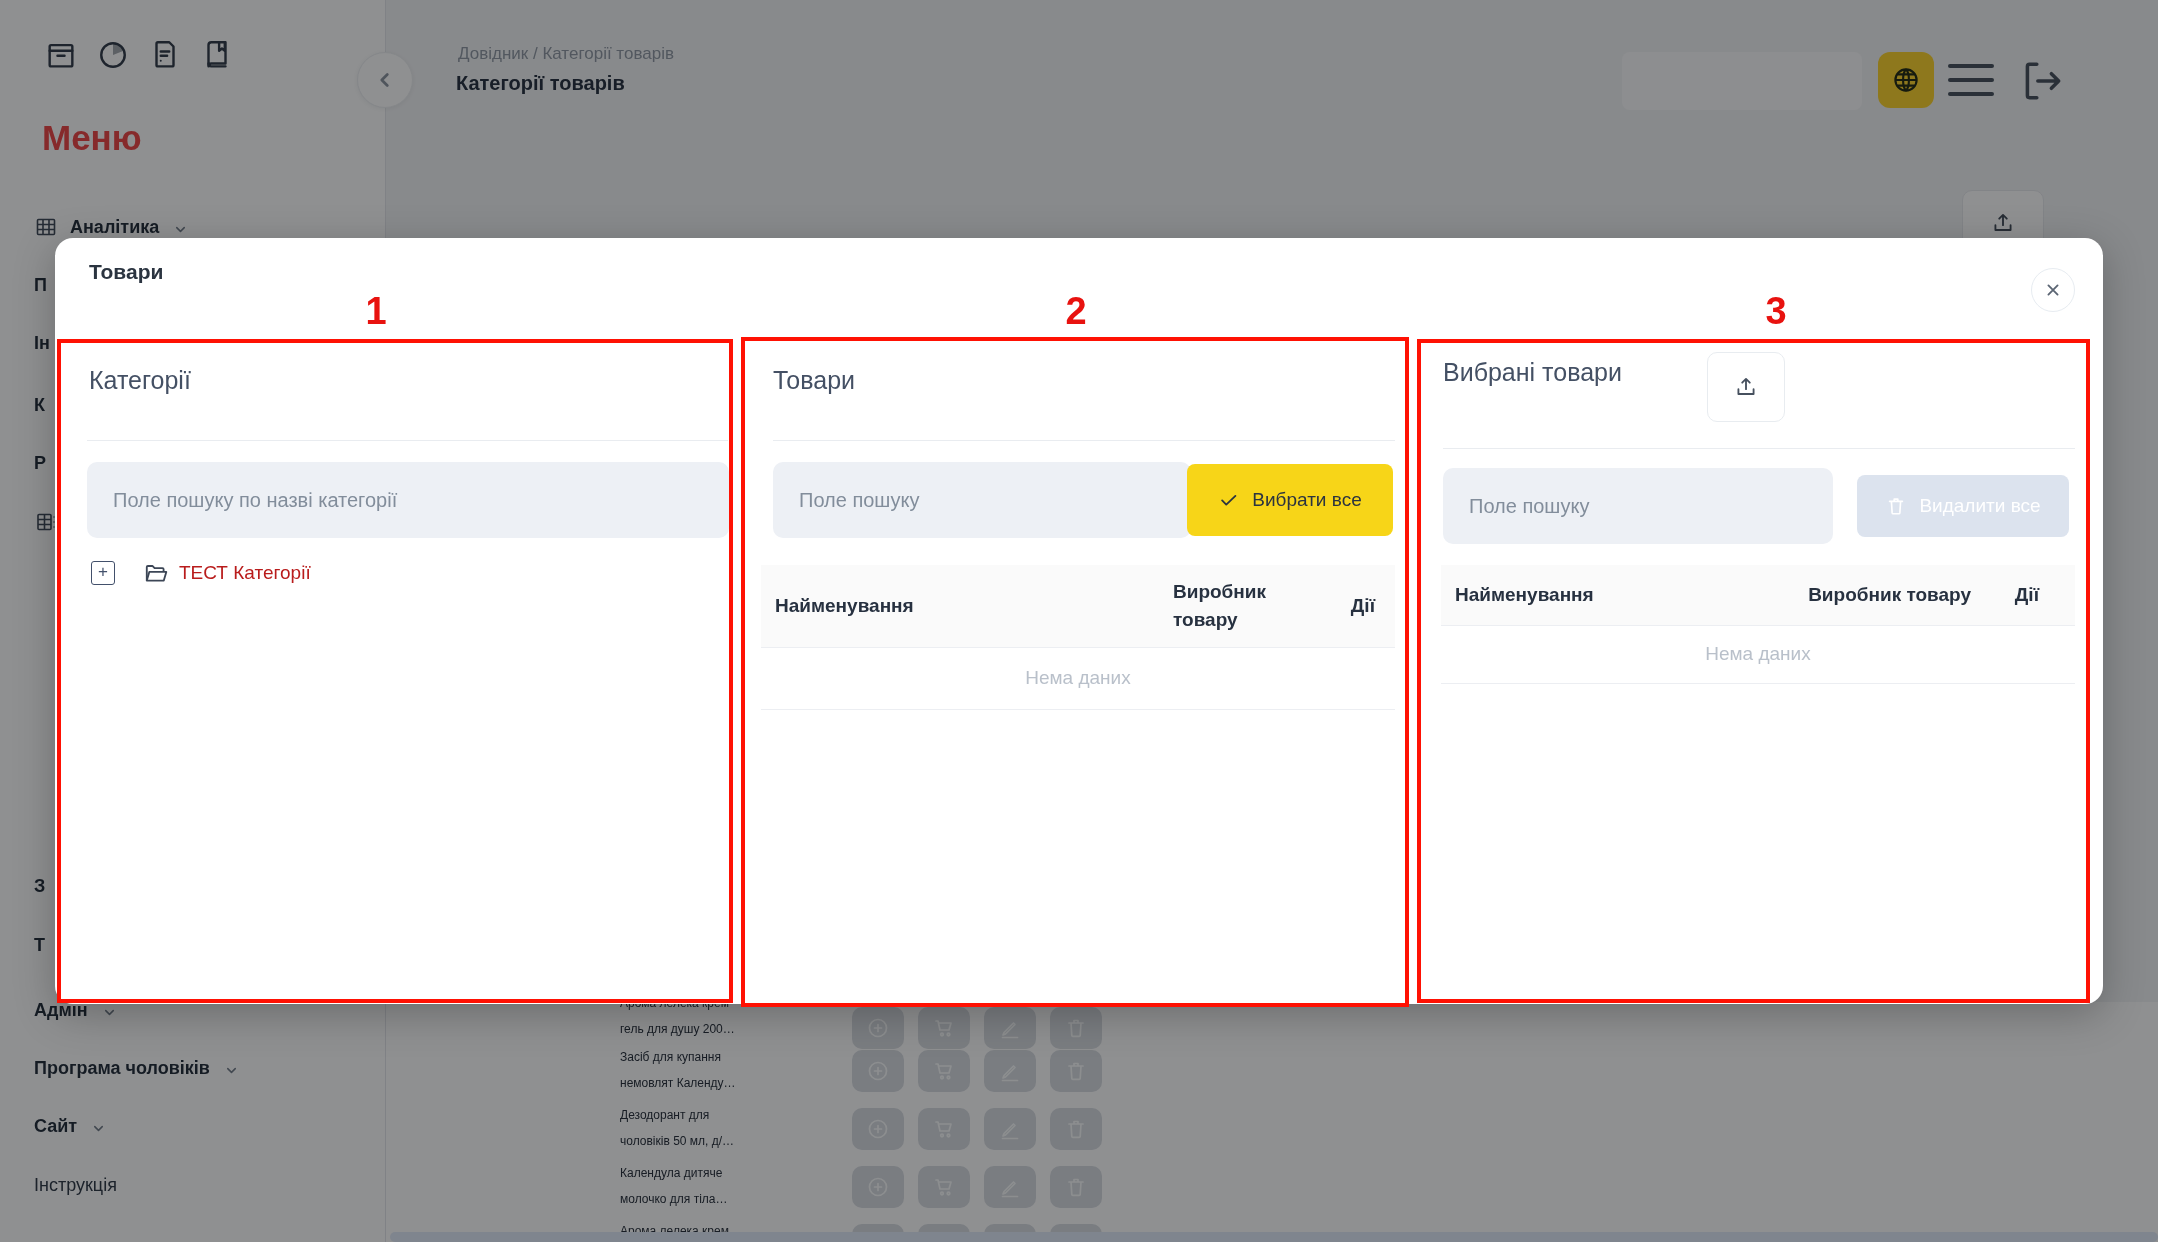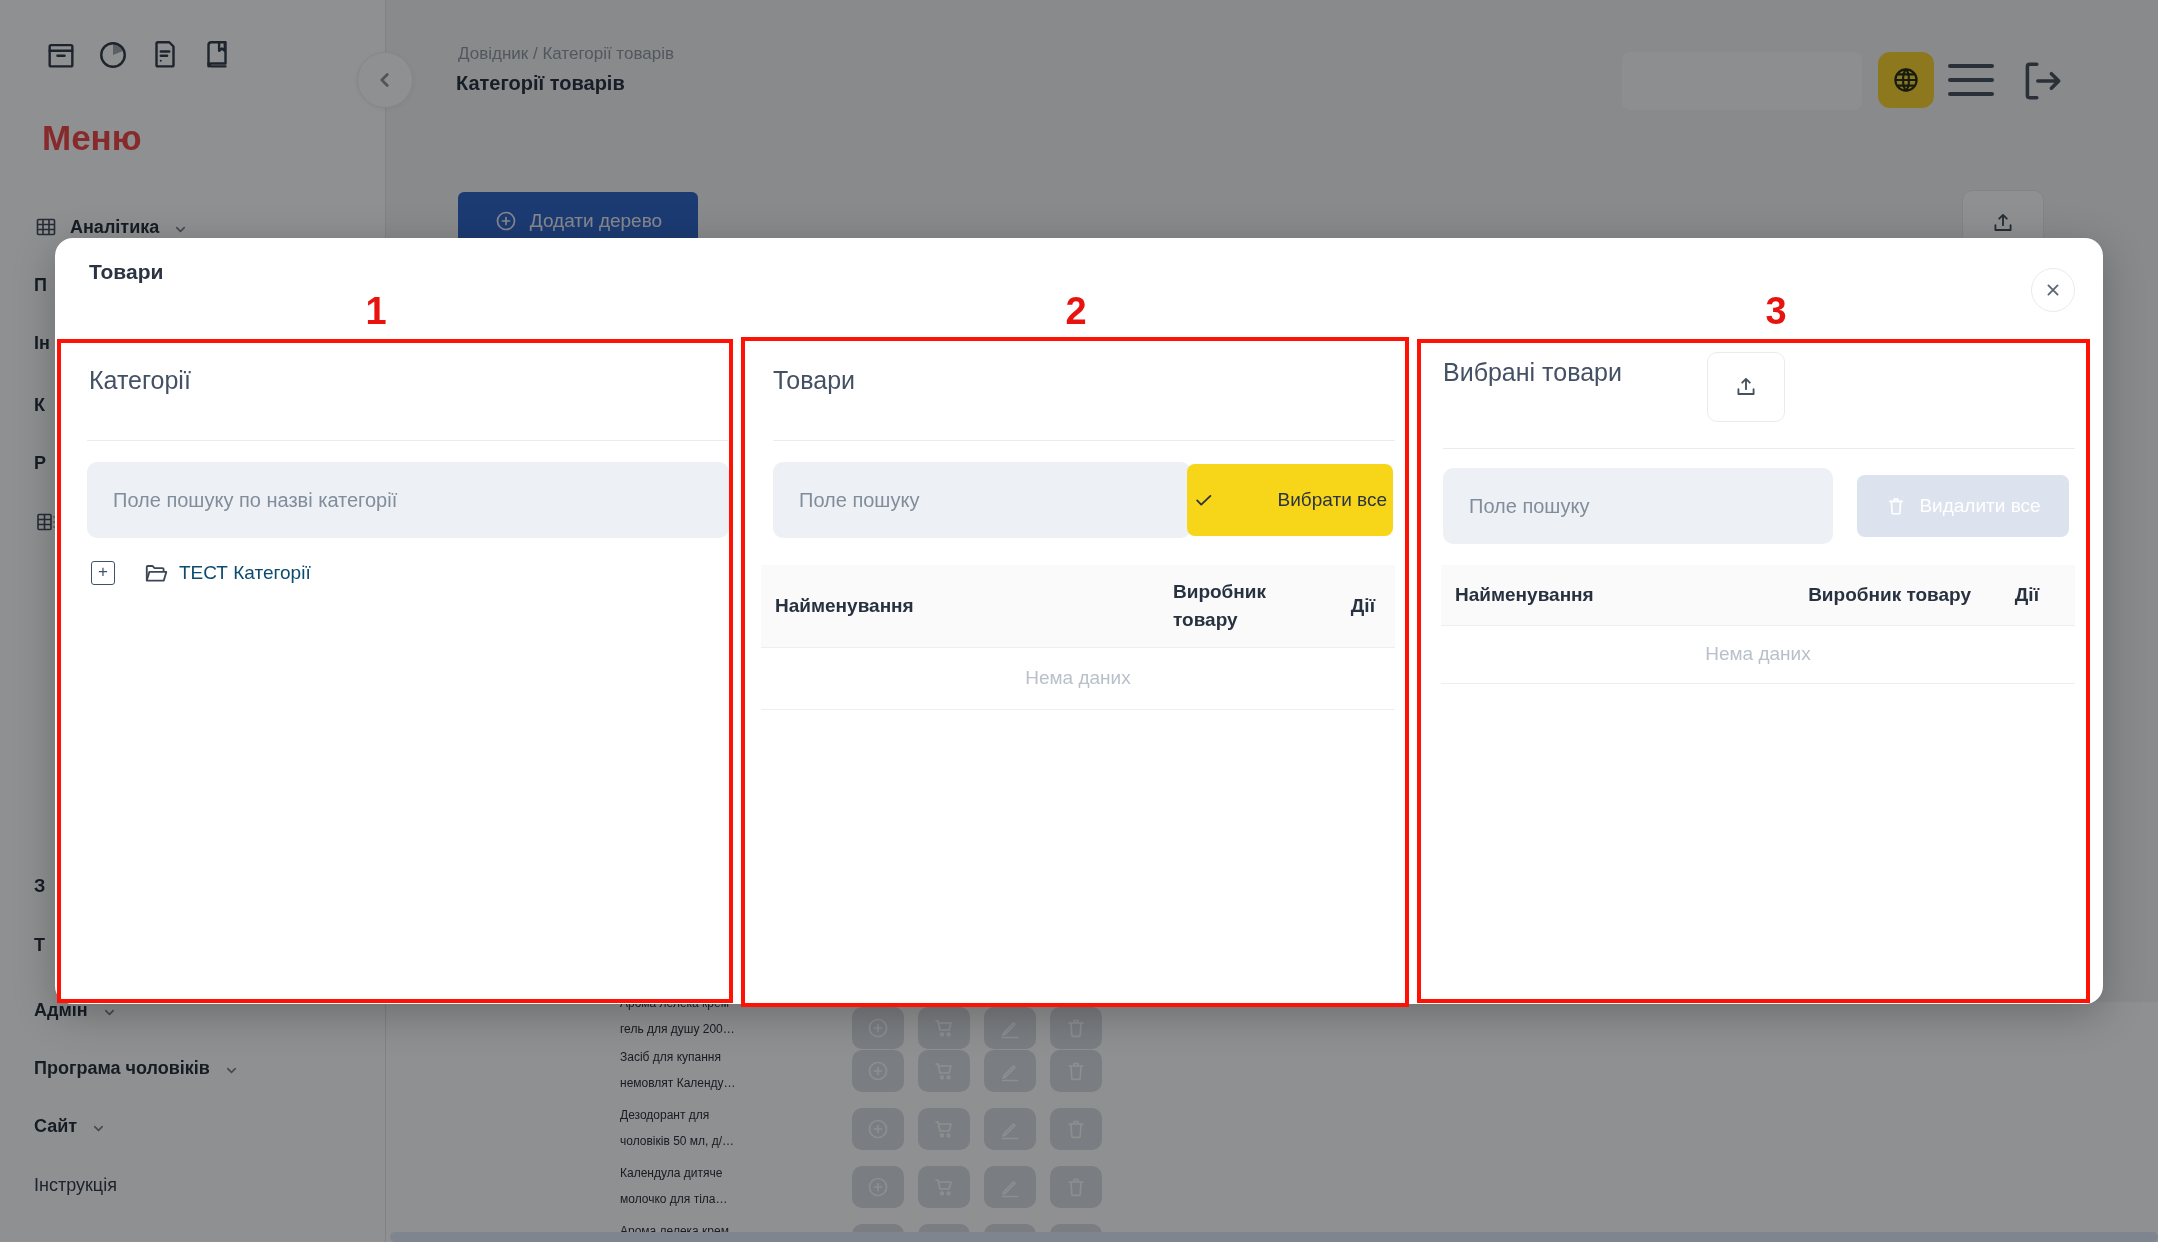--- a/index.html
+++ b/index.html
@@ -49,23 +49,23 @@
     background:#fff;color:#5b6573;display:flex;align-items:center;justify-content:center;cursor:pointer;padding:0;}
   .panel-title{position:absolute;font-size:25px;color:#445064;}
   .mdiv{position:absolute;height:1px;background:#e9ecf0;}
   .m-input{position:absolute;background:#edf0f5;border:none;border-radius:10px;font-size:20px;color:#2c3745;
     padding:0 26px;box-sizing:border-box;font-family:inherit;}
   .m-input::placeholder{color:#828d9b;}
   .tree-row{position:absolute;left:36px;top:322px;display:flex;align-items:center;cursor:pointer;}
   .tree-expander{width:22px;height:22px;border:1.5px solid #42506b;border-radius:3px;color:#42506b;font-size:17px;line-height:19px;
     text-align:center;margin-right:28px;background:#fff;}
   .tree-folder{width:26px;height:26px;color:#3c4656;margin-right:10px;}
-  .tree-label{font-size:19px;color:#0c4a6e;}
+  .tree-label{font-size:19px;color:#b91c1c;}
   .ybtn{position:absolute;background:#f7d518;border:none;border-radius:8px;color:#2b3440;font-size:19px;
-    display:flex;align-items:center;justify-content:space-between;gap:12px;cursor:pointer;font-family:inherit;}
+    display:flex;align-items:center;justify-content:center;gap:12px;cursor:pointer;font-family:inherit;}
   .bbtn{position:absolute;background:#2d6ce0;border:none;border-radius:8px;color:#ffffff;font-size:19px;
     display:flex;align-items:center;justify-content:center;gap:12px;cursor:pointer;font-family:inherit;}
   .gbtn{position:absolute;background:#dce3ee;border:none;border-radius:8px;color:#ffffff;font-size:19px;
     display:flex;align-items:center;justify-content:center;gap:12px;cursor:default;font-family:inherit;}
   .wbtn{position:absolute;background:#fff;border:1px solid #e8ecf0;border-radius:10px;color:#46505e;
     display:flex;align-items:center;justify-content:center;cursor:pointer;}
   .thead{position:absolute;background:#fafafa;border-bottom:1px solid #eceef2;}
   .th-name{position:absolute;left:14px;top:50%;transform:translateY(-50%);font-size:19px;font-weight:bold;color:#273140;}
   .th-vendor{position:absolute;font-size:19px;font-weight:bold;color:#273140;line-height:28px;}
   .th-actions{position:absolute;top:50%;transform:translateY(-50%);font-size:19px;font-weight:bold;color:#273140;}
@@ -186,29 +186,20 @@
     <span class="ic" style="width:22px;height:22px">
       <svg viewBox="0 0 24 24" fill="none" stroke="currentColor" stroke-width="3" stroke-linecap="round" stroke-linejoin="round">
           <path d="M14.5 6L8.5 12l6 6"></path>
         </svg>
     </span>
   </button>
 
   <div class="breadcrumb">Довідник / Категорії товарів</div>
   <div class="page-title">Категорії товарів</div>
 
-  <button class="add-tree-btn">
-    <span class="ic" style="width:24px;height:24px">
-      <svg viewBox="0 0 24 24" fill="none" stroke="currentColor" stroke-width="1.7" stroke-linecap="round">
-          <circle cx="12" cy="12" r="8.5"></circle>
-          <path d="M12 8.5v7M8.5 12h7"></path>
-        </svg>
-    </span>
-    <span>Додати дерево</span>
-  </button>
 
   <input class="topbar-input" type="text" style="">
   <button class="globe-btn">
     <span class="ic" style="width:30px;height:30px">
       <svg viewBox="0 0 24 24" fill="none" stroke="currentColor" stroke-width="1.7">
           <circle cx="12" cy="12" r="8.5"></circle>
           <path d="M3.5 12h17M12 3.5c3.1 2.9 3.1 14.1 0 17M12 3.5c-3.1 2.9-3.1 14.1 0 17M5 7.5h14M5 16.5h14"></path>
         </svg>
     </span>
   </button>

